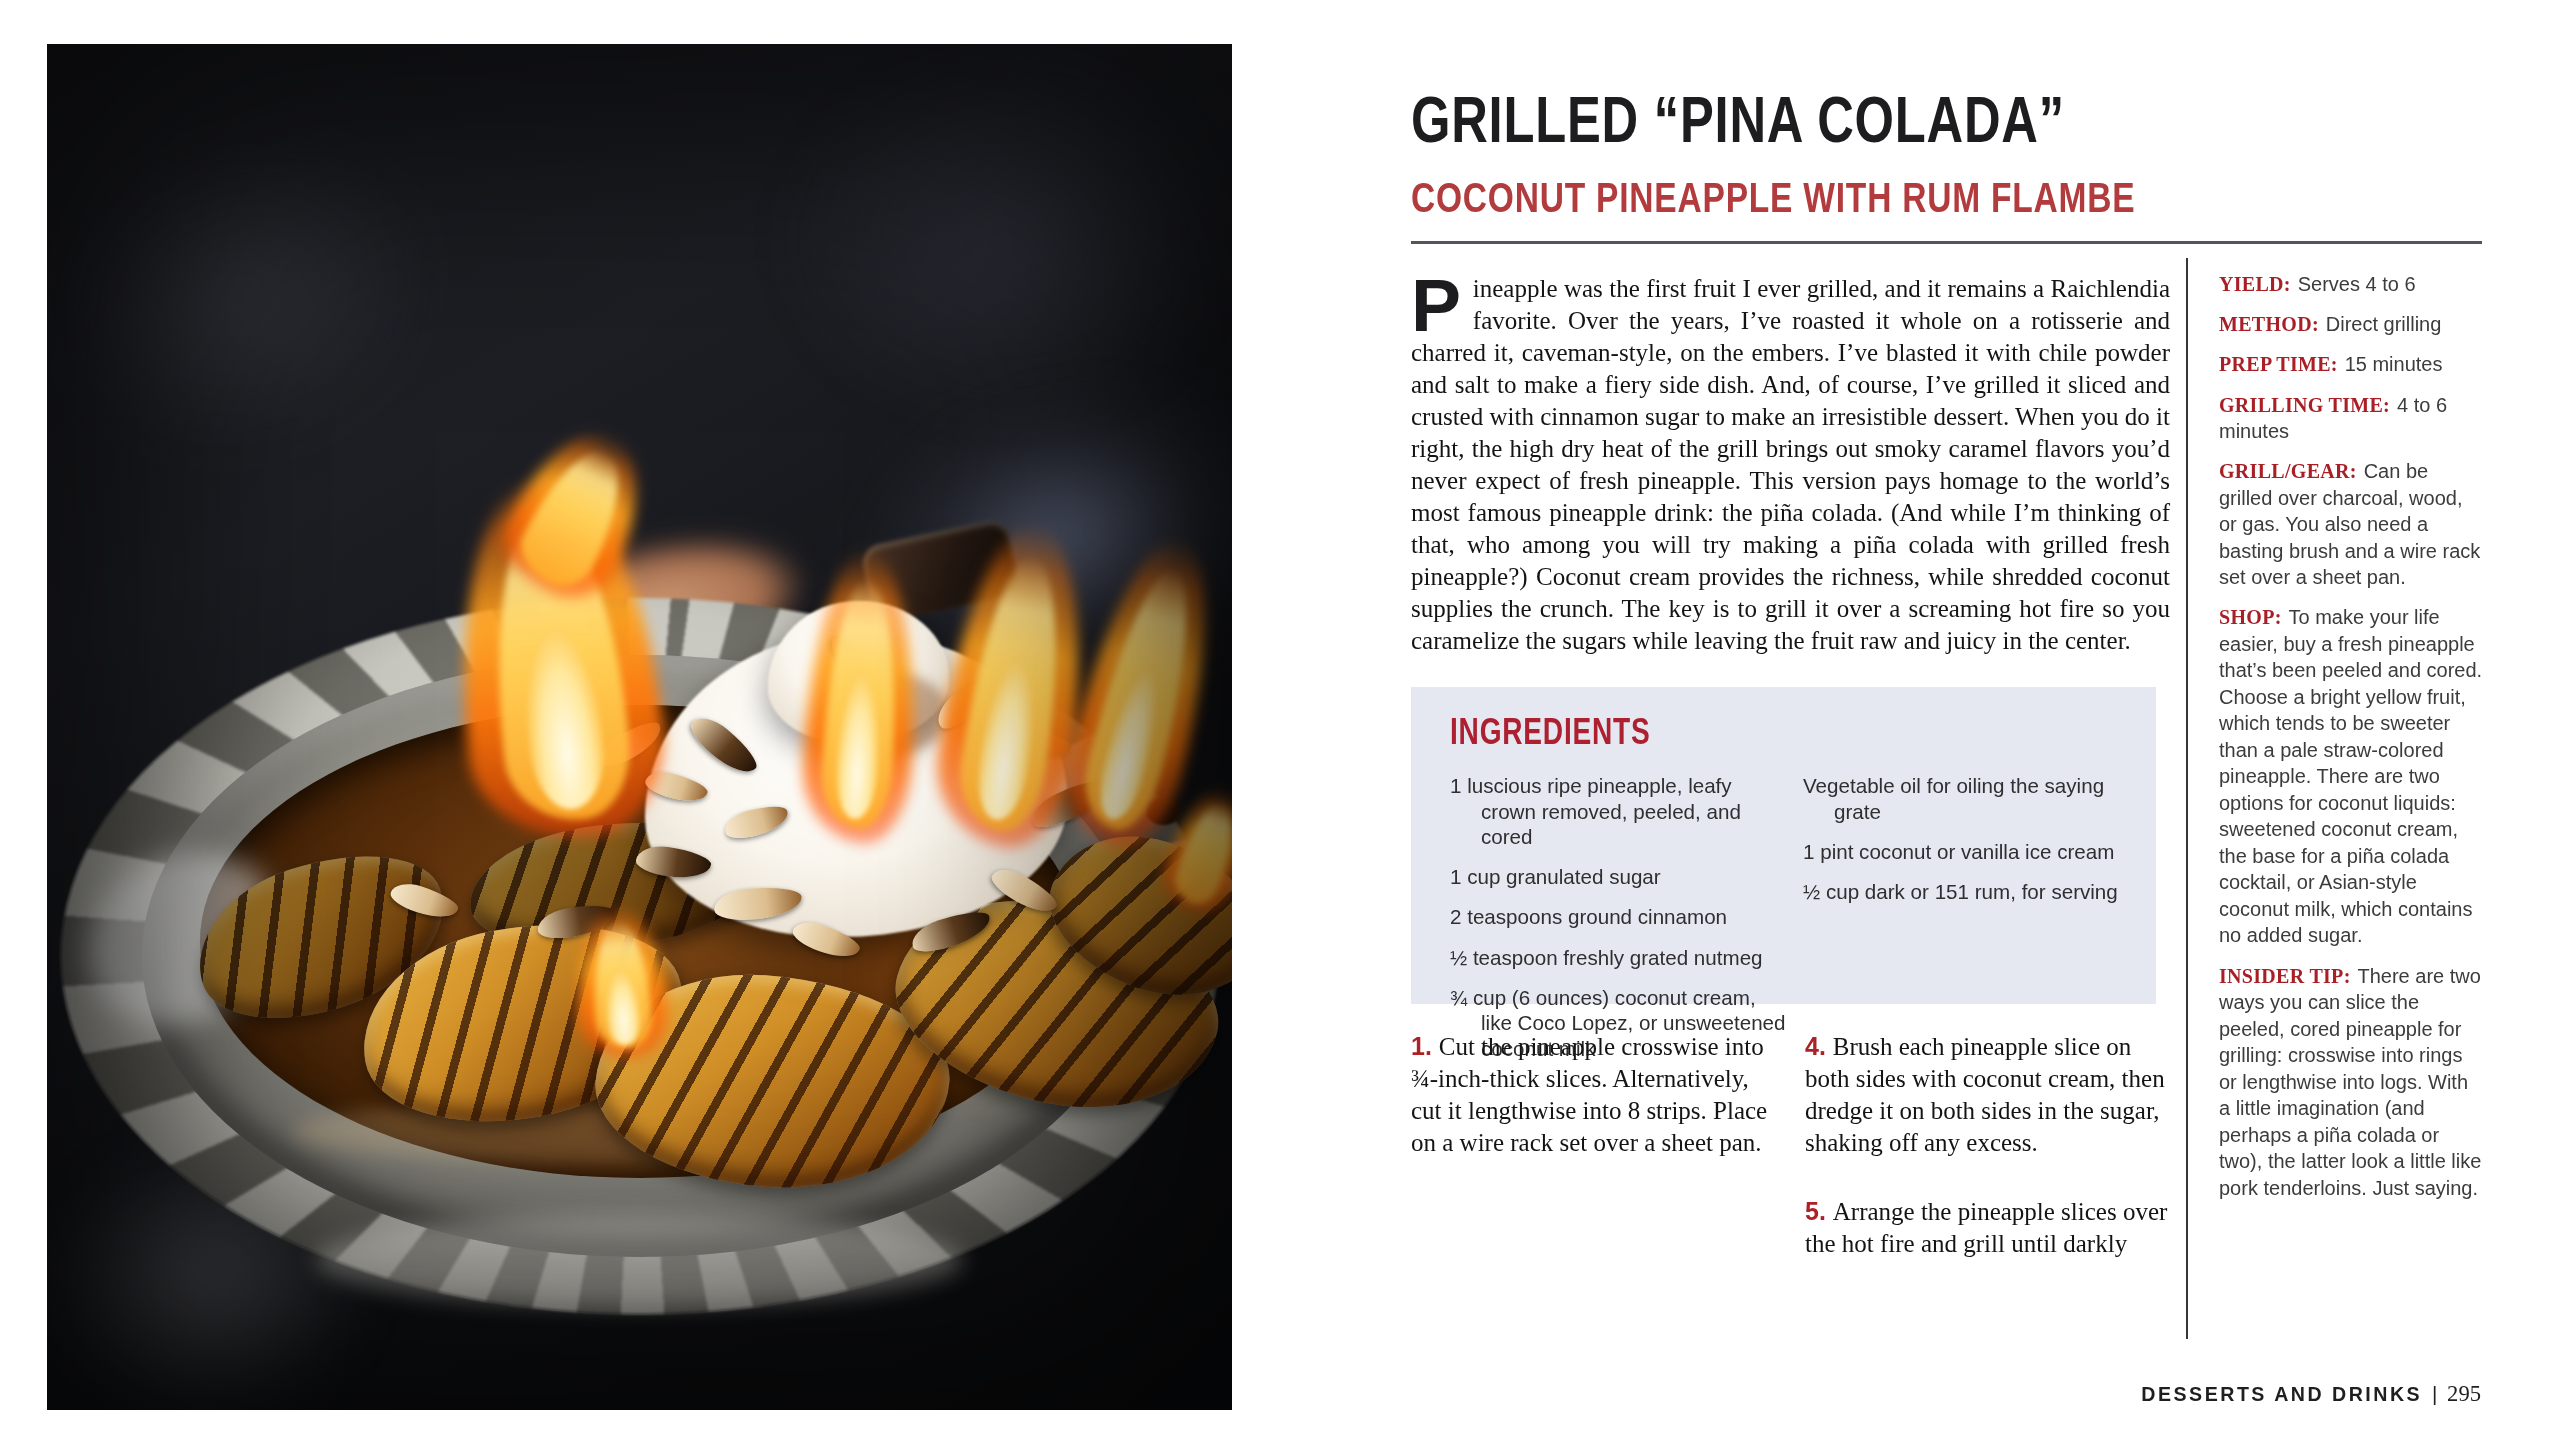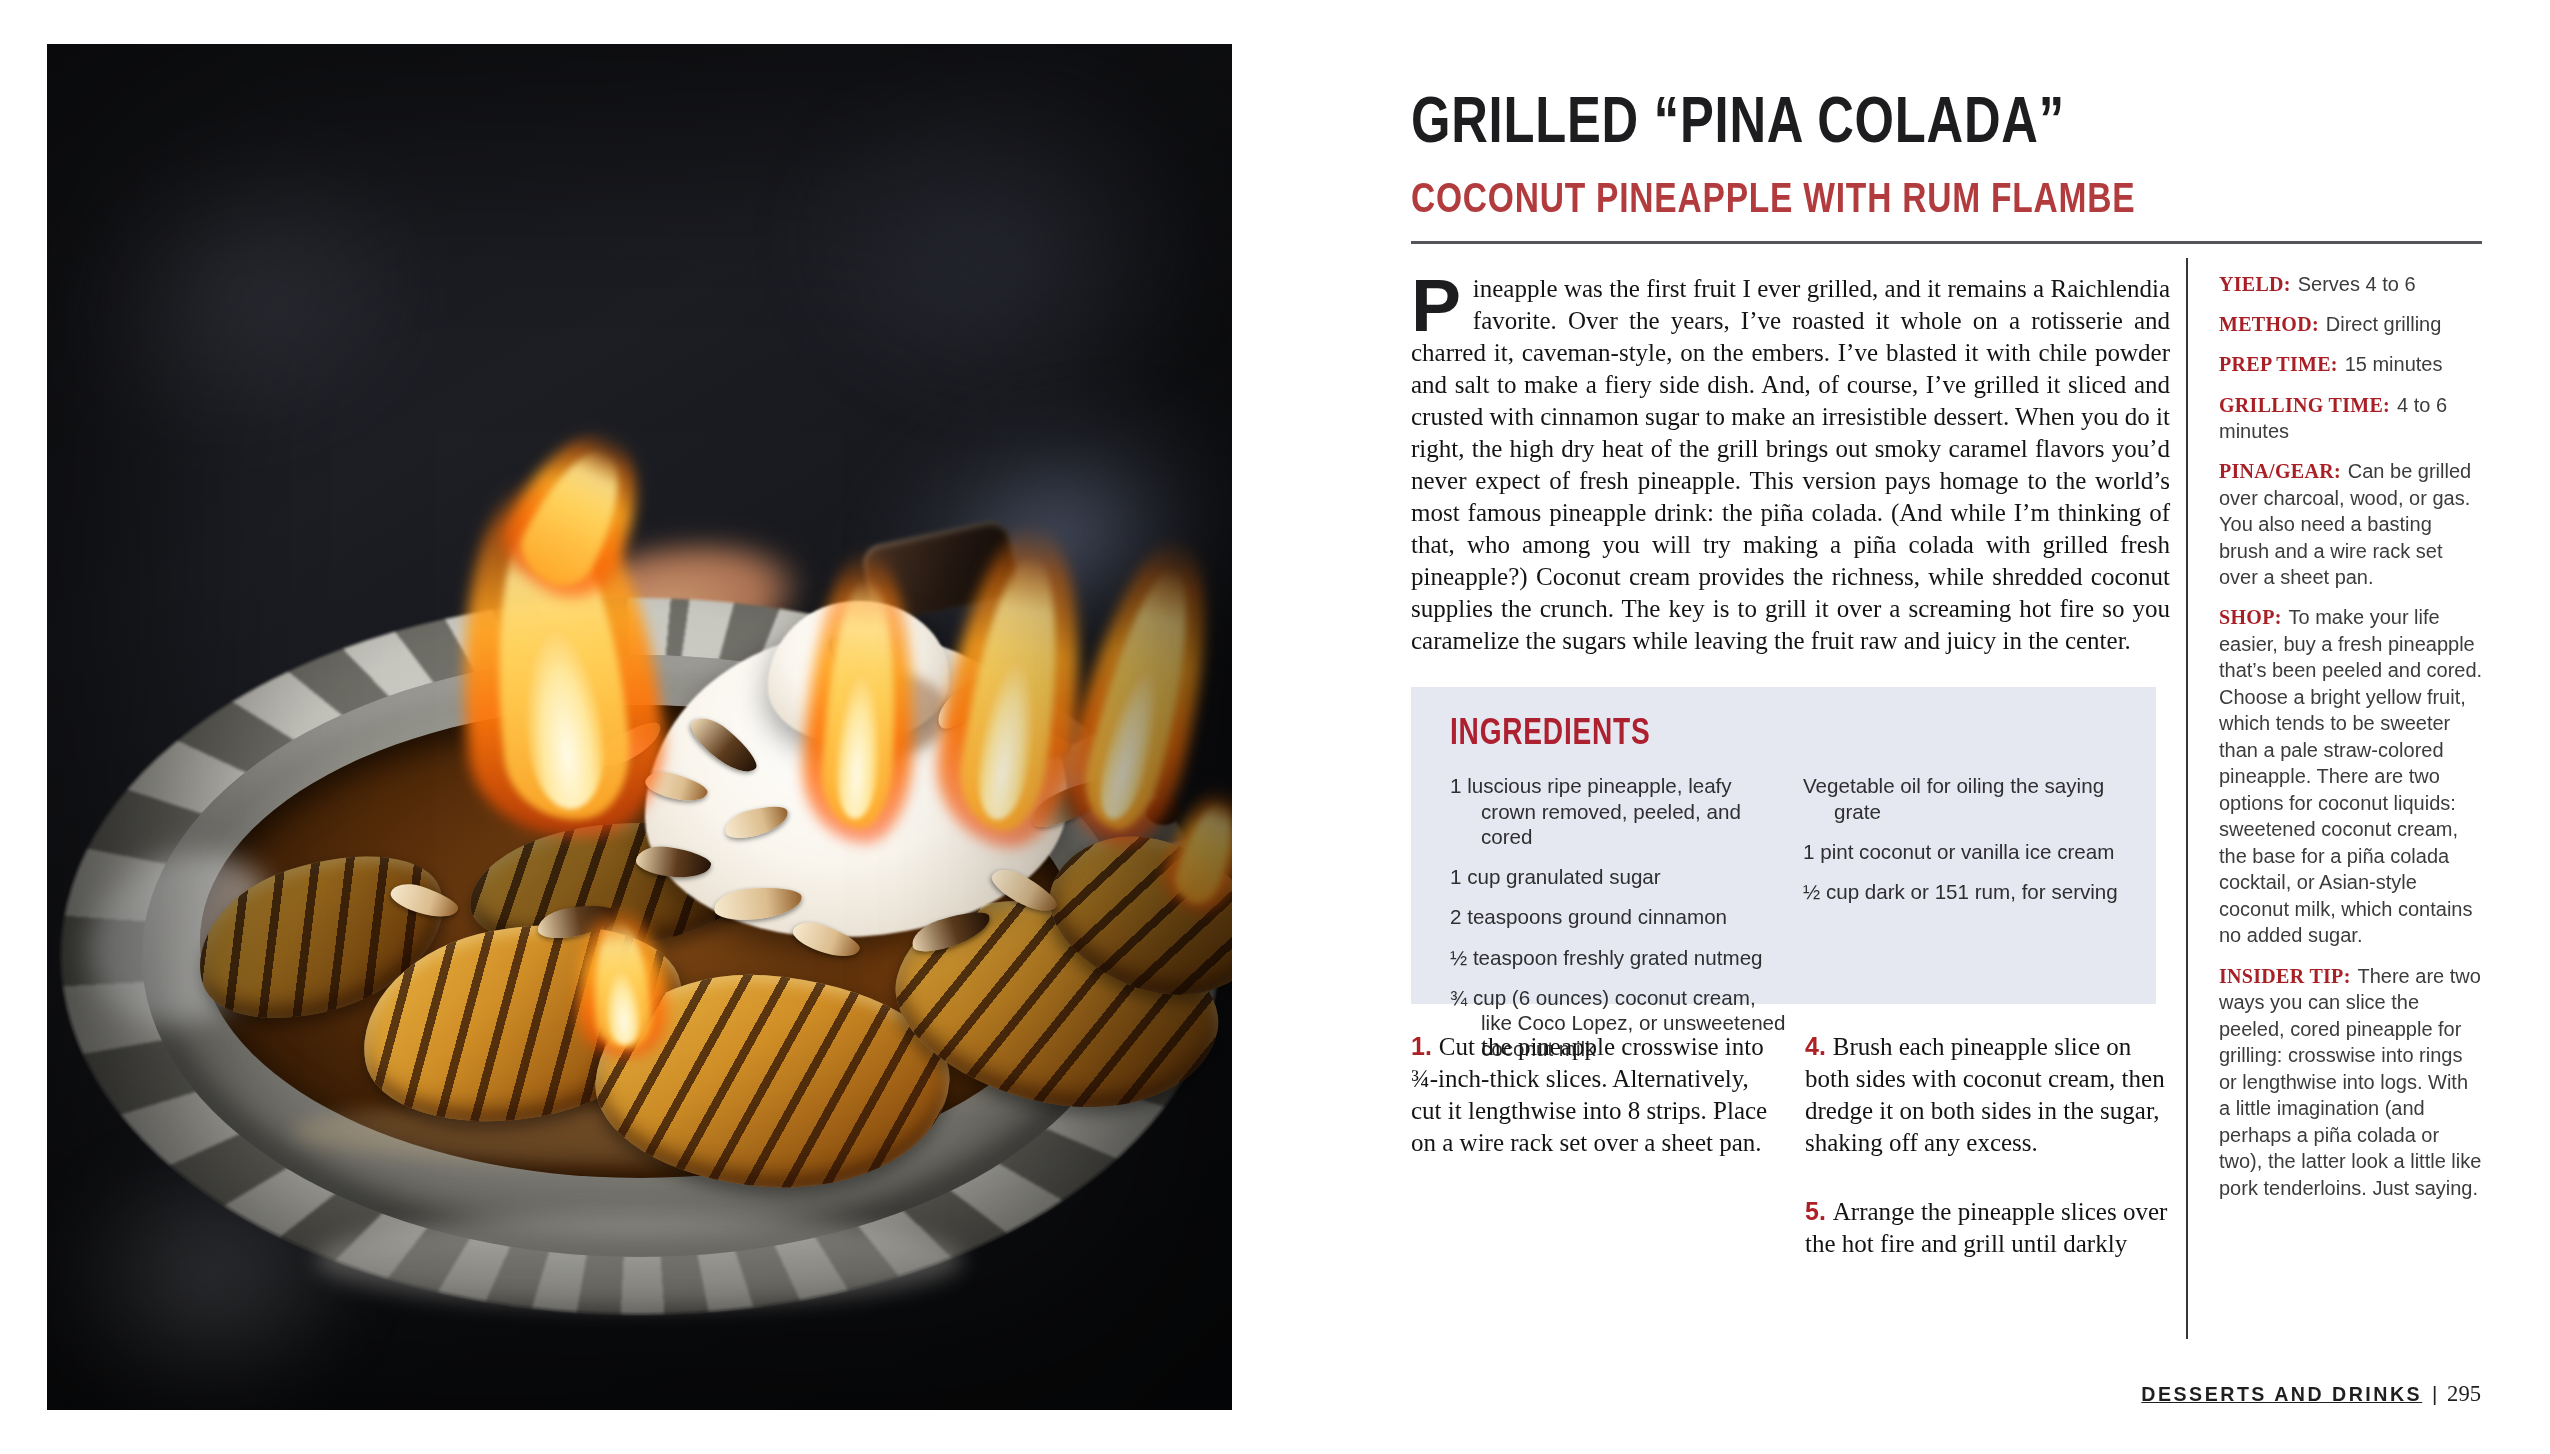--- a/index.html
+++ b/index.html
@@ -98,21 +98,21 @@
   .ing { margin-bottom:14.7px; padding-left:31px; text-indent:-31px; }
 
   .steps { position:absolute; top:1030px; width:365px; font-size:25px; line-height:32px; color:#141414; }
   .steps.c1 { left:1411px; }
   .steps.c2 { left:1805px; }
   .step { margin-bottom:36px; }
   .stepnum { font-family:"Liberation Sans", sans-serif; font-weight:800; color:#ad2126; margin-right:6.9px; }
 
   .footer { position:absolute; right:69px; top:1381px; white-space:nowrap; }
   .fsection { font-family:"Liberation Sans", sans-serif; font-weight:700; font-size:19.6px;
-              letter-spacing:2.5px; color:#1f1f21;text-decoration:underline; }
+              letter-spacing:2.5px; color:#1f1f21; }
   .fsep { font-family:"Liberation Sans", sans-serif; font-weight:400; font-size:20.6px; color:#1f1f21; padding:0 9.8px; }
   .fpage { font-family:"Liberation Serif", serif; font-weight:normal; font-size:22.6px; color:#1f1f21; }
 </style>
 </head>
 <body>
 
 <div class="canvas">
 
   <div class="photo" aria-label="Hands in dark clothing hold a scalloped pewter platter of flaming grilled pineapple slices topped with coconut cream and toasted coconut shavings">
     <div class="fold1 blur"></div>
@@ -206,21 +206,21 @@
   <p class="intro">
     <span class="dropcap">P</span><span>ineapple was the first fruit I ever grilled, and it remains a Raichlendia favorite. Over the years, I’ve roasted it whole on a rotisserie and charred it, caveman-style, on the embers. I’ve blasted it with chile powder and salt to make a fiery side dish. And, of course, I’ve grilled it sliced and crusted with cinnamon sugar to make an irresistible dessert. When you do it right, the high dry heat of the grill brings out smoky caramel flavors you’d never expect of fresh pineapple. This version pays homage to the world’s most famous pineapple drink: the piña colada. (And while I’m thinking of that, who among you will try making a piña colada with grilled fresh pineapple?) Coconut cream provides the richness, while shredded coconut supplies the crunch. The key is to grill it over a screaming hot fire so you caramelize the sugars while leaving the fruit raw and juicy in the center.</span>
   </p>
 
   <div class="vrule"></div>
   <aside class="sidebar">
     <p class="sbentry"><span class="sblabel">YIELD:</span><span>Serves 4 to 6</span></p>
     <p class="sbentry"><span class="sblabel">METHOD:</span><span>Direct grilling</span></p>
     <p class="sbentry"><span class="sblabel">PREP TIME:</span><span>15 minutes</span></p>
     <p class="sbentry"><span class="sblabel">GRILLING TIME:</span><span>4 to 6 minutes</span></p>
-    <p class="sbentry"><span class="sblabel">PINA/GEAR:</span><span>Can be grilled over charcoal, wood, or gas. You also need a basting brush and a wire rack set over a sheet pan.</span></p>
+    <p class="sbentry"><span class="sblabel">GRILL/GEAR:</span><span>Can be grilled over charcoal, wood, or gas. You also need a basting brush and a wire rack set over a sheet pan.</span></p>
     <p class="sbentry"><span class="sblabel">SHOP:</span><span>To make your life easier, buy a fresh pineapple that’s been peeled and cored. Choose a bright yellow fruit, which tends to be sweeter than a pale straw-colored pineapple. There are two options for coconut liquids: sweetened coconut cream, the base for a piña colada cocktail, or Asian-style coconut milk, which contains no added sugar.</span></p>
     <p class="sbentry"><span class="sblabel">INSIDER TIP:</span><span>There are two ways you can slice the peeled, cored pineapple for grilling: crosswise into rings or lengthwise into logs. With a little imagination (and perhaps a piña colada or two), the latter look a little like pork tenderloins. Just saying.</span></p>
   </aside>
 
   <section class="ingbox">
     <h3 class="ingheading"><span class="condensed">INGREDIENTS</span></h3>
     <div class="ingcol c1">
       <p class="ing">1 luscious ripe pineapple, leafy crown removed, peeled, and cored</p>
       <p class="ing">1 cup granulated sugar</p>
       <p class="ing">2 teaspoons ground cinnamon</p>

